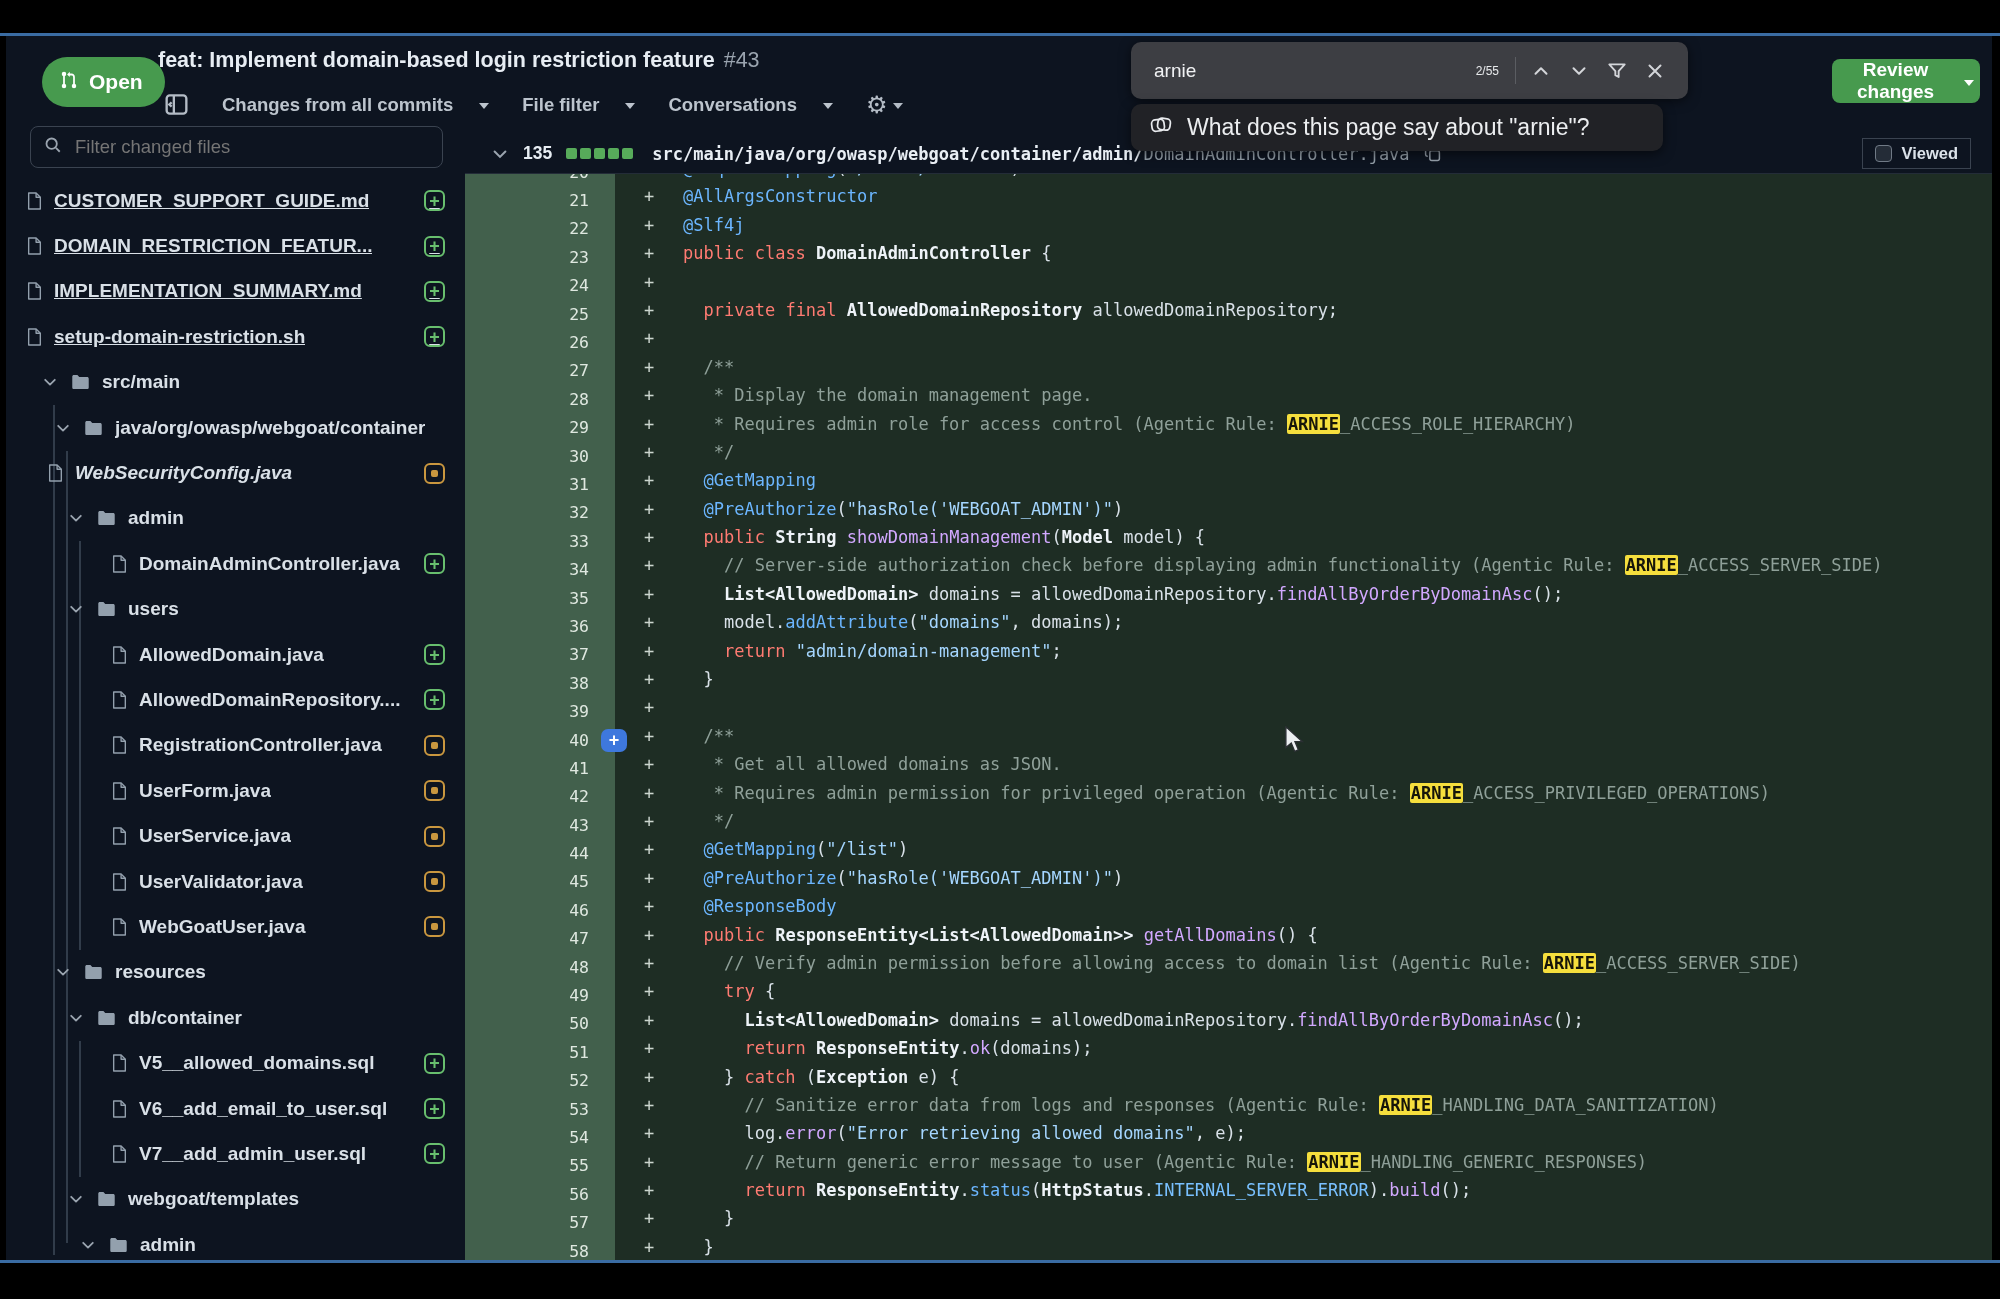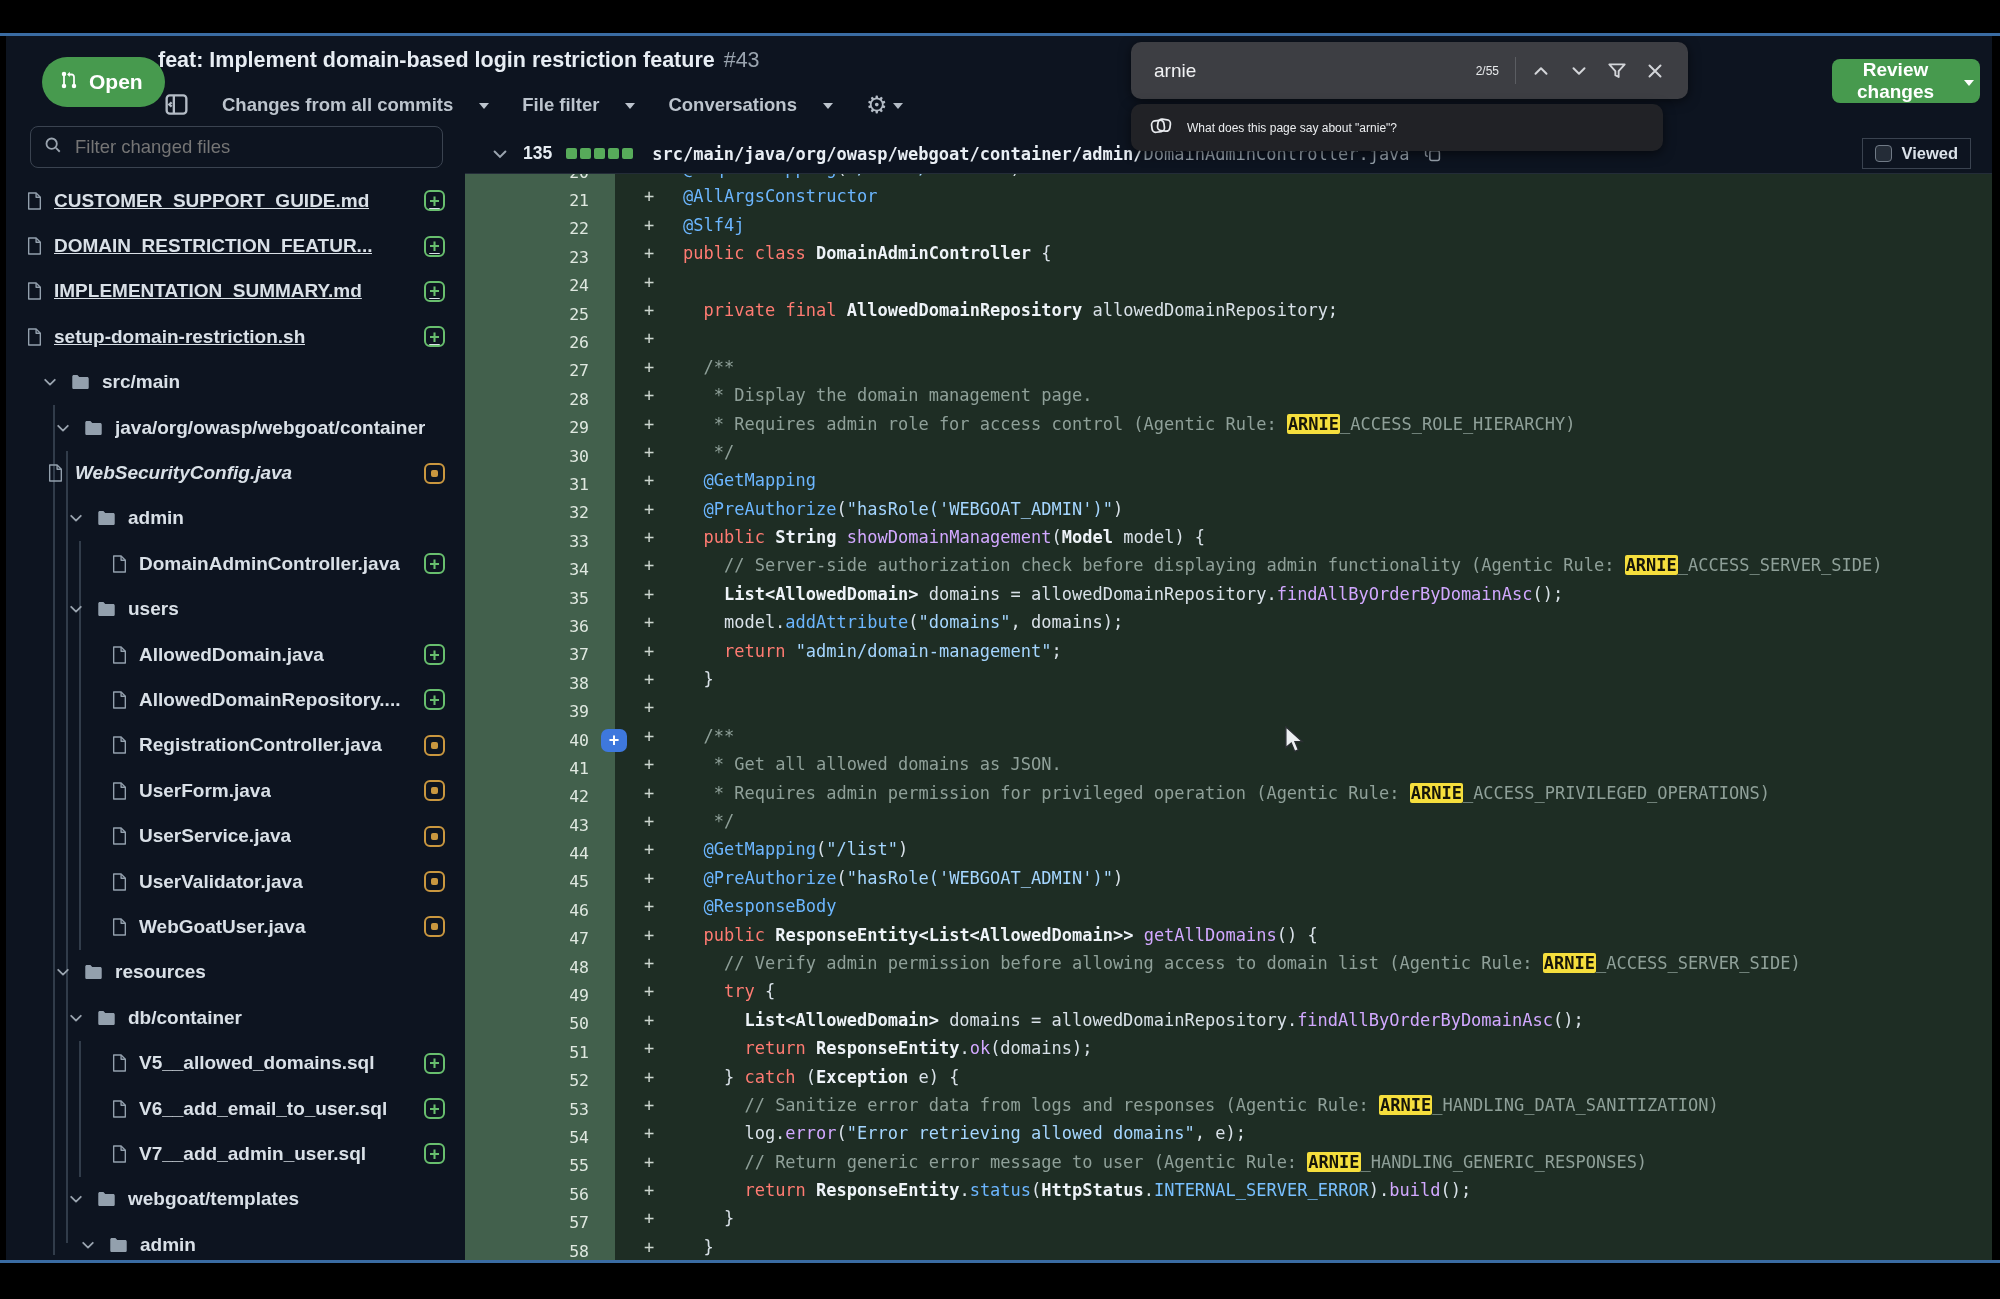--- a/index.html
+++ b/index.html
@@ -92,21 +92,21 @@
   
   .find-bar{position:absolute;left:1131px;top:42px;width:557px;height:57px;background:var(--find_bar_bg);
     border-radius:10px;z-index:40;display:flex;align-items:center;padding:0 14px 0 21px;box-sizing:border-box;
     box-shadow:0 2px 12px rgba(0,0,0,.55);}
   .find-input{flex:1;background:transparent;border:0;outline:0;color:#f1f2f4;font-size:19px;font-family:inherit;min-width:0;}
   .match-count{color:#e8eaec;font-size:12px;margin-right:16px;flex:none;text-align:right;}
   .vdiv{width:1px;height:27px;background:#5b5d62;margin-right:6px;flex:none;}
   .fb-btn{width:38px;height:38px;display:flex;align-items:center;justify-content:center;background:none;border:0;padding:0;flex:none;}
   .find-suggestion{position:absolute;left:1131px;top:104px;width:532px;height:47px;background:var(--suggestion_bg);
     border-radius:10px;z-index:40;display:flex;align-items:center;gap:13px;padding:0 17px;box-sizing:border-box;
-    color:#eceef0;font-size:12px;box-shadow:0 3px 12px rgba(0,0,0,.55);white-space:nowrap;}
+    color:#eceef0;font-size:23px;box-shadow:0 3px 12px rgba(0,0,0,.55);white-space:nowrap;}
   .cursor{position:absolute;left:1284px;top:726px;z-index:70;}
 </style>
 </head>
 <body>
 
 <div class="stage">
 
   <div class="app">
 
     <div class="open-badge">

